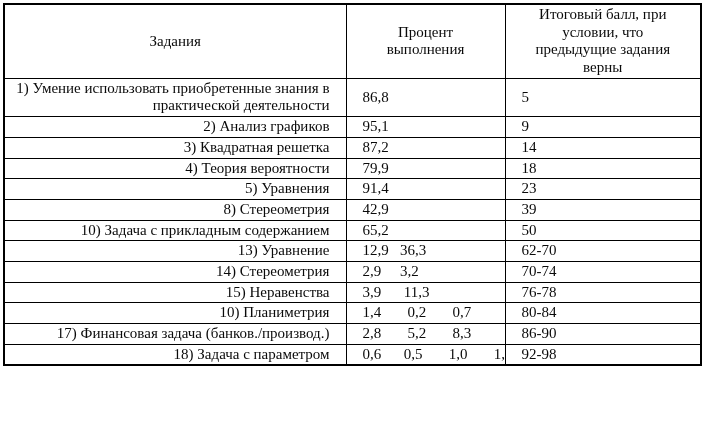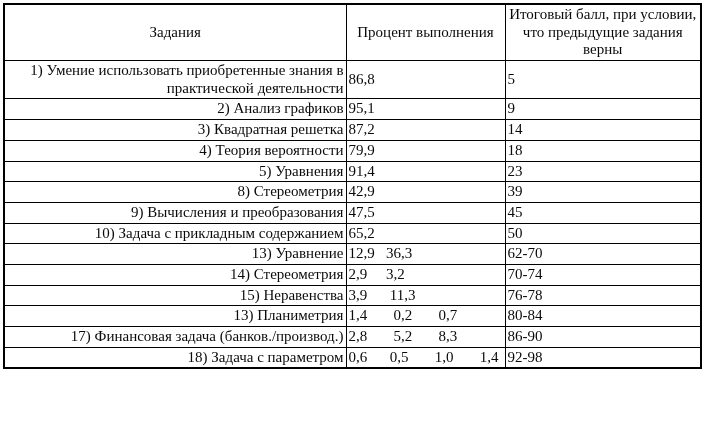--- a/index.html
+++ b/index.html
@@ -20,21 +20,21 @@
     width: 697px;
     margin: 3px 0 0 3px;
     border: 2px solid #000000;
   }
   .score-table th,
   .score-table td {
     border: 1px solid #000000;
     font-size: 15px;
     line-height: 1.18;
     font-weight: normal;
-    padding: 1px 2px;
+    padding: 1px 16px;
     vertical-align: middle;
     overflow: hidden;
   }
   .score-table thead th {
     height: 50px;
     text-align: center;
   }
   .score-table td.task {
     text-align: right;
     padding-left: 4px;
@@ -95,25 +95,20 @@
   </tr>
 
 
 
   <tr>
     <td class="task">8) Стереометрия</td>
     <td class="percent">42,9</td>
     <td class="score">39</td>
   </tr>
 
-  <tr>
-    <td class="task">9) Вычисления и преобразования</td>
-    <td class="percent">47,5</td>
-    <td class="score">45</td>
-  </tr>
 
   <tr>
     <td class="task">10) Задача с прикладным содержанием</td>
     <td class="percent">65,2</td>
     <td class="score">50</td>
   </tr>
 
 
 
   <tr>
@@ -128,21 +123,21 @@
     <td class="score">70-74</td>
   </tr>
 
   <tr>
     <td class="task">15) Неравенства</td>
     <td class="percent">3,9      11,3</td>
     <td class="score">76-78</td>
   </tr>
 
   <tr>
-    <td class="task">13) Планиметрия</td>
+    <td class="task">10) Планиметрия</td>
     <td class="percent">1,4       0,2       0,7</td>
     <td class="score">80-84</td>
   </tr>
 
   <tr>
     <td class="task">17) Финансовая задача (банков./производ.)</td>
     <td class="percent">2,8       5,2       8,3</td>
     <td class="score">86-90</td>
   </tr>
 

